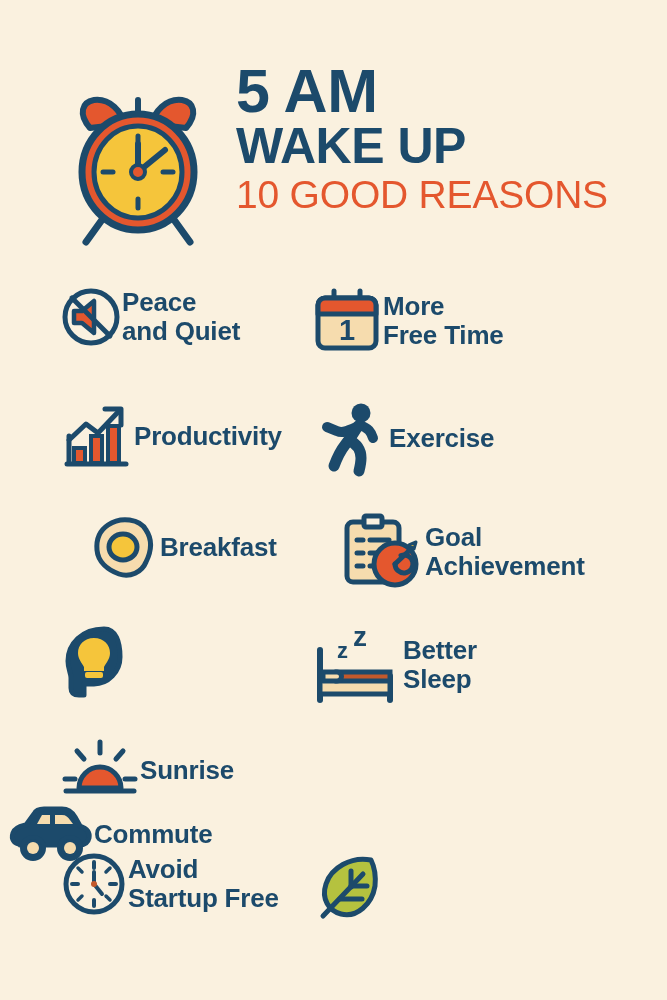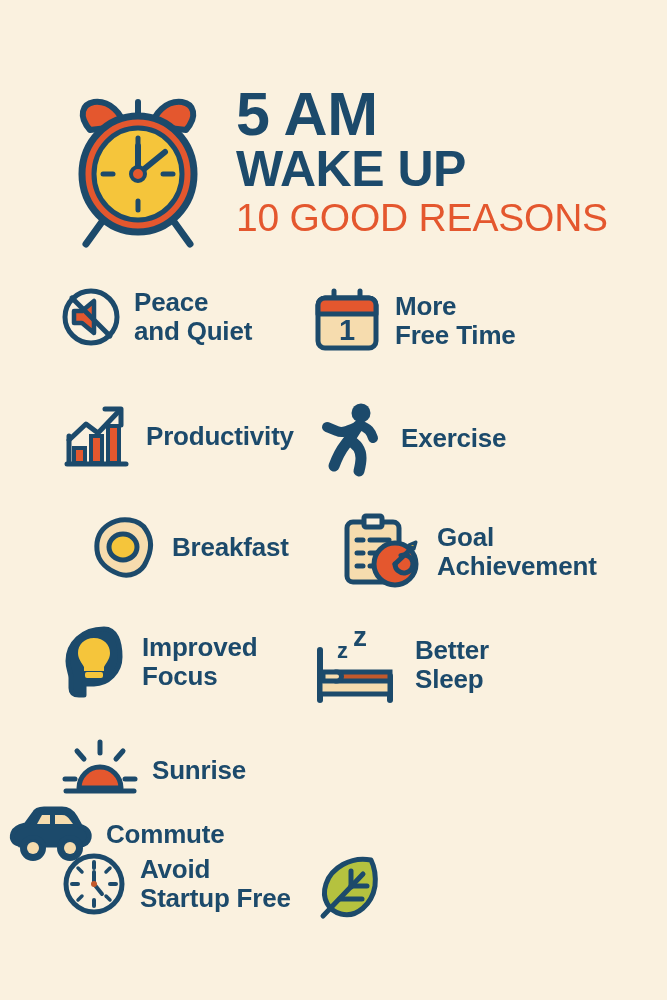--- a/index.html
+++ b/index.html
@@ -23,21 +23,21 @@
   }
 
   
   .header {
     position: absolute;
     top: 62px;
     left: 0;
     width: 656px;
     height: 200px;
     display: flex;
-    align-items: center;
+    align-items: flex-start;
     justify-content: flex-start;
   }
   .clock-wrap {
     width: 180px;
     margin-left: 48px;
     margin-top: 22px;
     flex: 0 0 auto;
   }
   .titles {
     margin-left: 8px;
@@ -91,21 +91,20 @@
     display: flex;
     align-items: center;
     justify-content: center;
   }
   .cell .label {
     font-family: "Liberation Sans", sans-serif;
     font-weight: bold;
     color: #1c4a6b;
     font-size: 26px;
     line-height: 1.12;
-    margin-left: 12px;
     letter-spacing: -0.2px;
     white-space: pre-line;
   }
 
   .r1 { height: 114px; }
   .r2 { height: 112px; }
   .r3 { height: 112px; padding-left: 28px; }
   .r4 { height: 114px; }
   .r5 { height: 112px; flex-direction: column; }
   .r6 { height: 110px; }
@@ -259,22 +258,20 @@
         <span class="icon">
           <svg width="70" height="76" viewBox="0 0 70 76">
             <path d="M44 5 C22 5 8 20 8 37 C8 45 11 49 11 54 L11 64
                      C11 69 14 71 19 71 L24 71 L24 60 L34 60
                      C48 60 60 48 60 33 C60 18 56 5 44 5 Z" fill="#1c4a6b" stroke="#1c4a6b" stroke-width="5" stroke-linejoin="round"></path>
             <path d="M34 14 C24 14 18 21 18 29 C18 35 22 39 24 43 L24 47 L44 47 L44 43
                      C46 39 50 35 50 29 C50 21 44 14 34 14 Z" fill="#f5c53b"></path>
             <rect x="25" y="48" width="18" height="6" rx="2" fill="#f5c53b"></rect>
           </svg>
         </span>
-        <span class="label">Improved
-Focus</span>
       </div>
 
       <div class="cell right">
         <span class="icon">
           <svg width="92" height="82" viewBox="0 0 92 82">
             <text x="26" y="34" font-family="Liberation Sans, sans-serif" font-size="22" font-weight="bold" fill="#1c4a6b">z</text>
             <text x="42" y="22" font-family="Liberation Sans, sans-serif" font-size="28" font-weight="bold" fill="#1c4a6b">z</text>
             <line x1="9" y1="26" x2="9" y2="76" stroke="#1c4a6b" stroke-width="6" stroke-linecap="round"></line>
             <line x1="79" y1="52" x2="79" y2="76" stroke="#1c4a6b" stroke-width="6" stroke-linecap="round"></line>
             <rect x="9" y="56" width="70" height="14" fill="#f6dcae" stroke="#1c4a6b" stroke-width="5"></rect>

